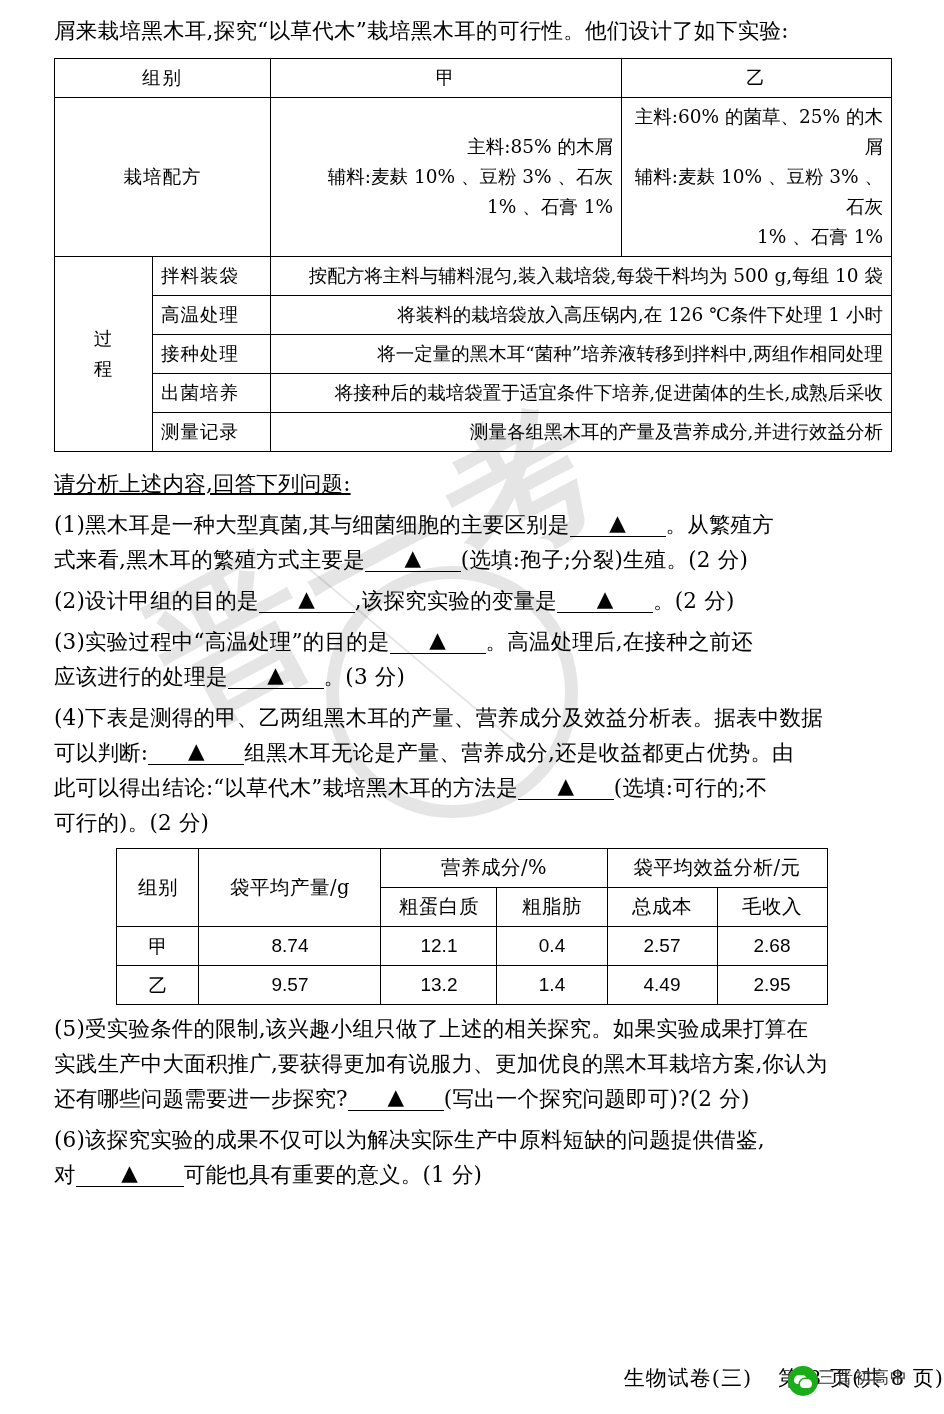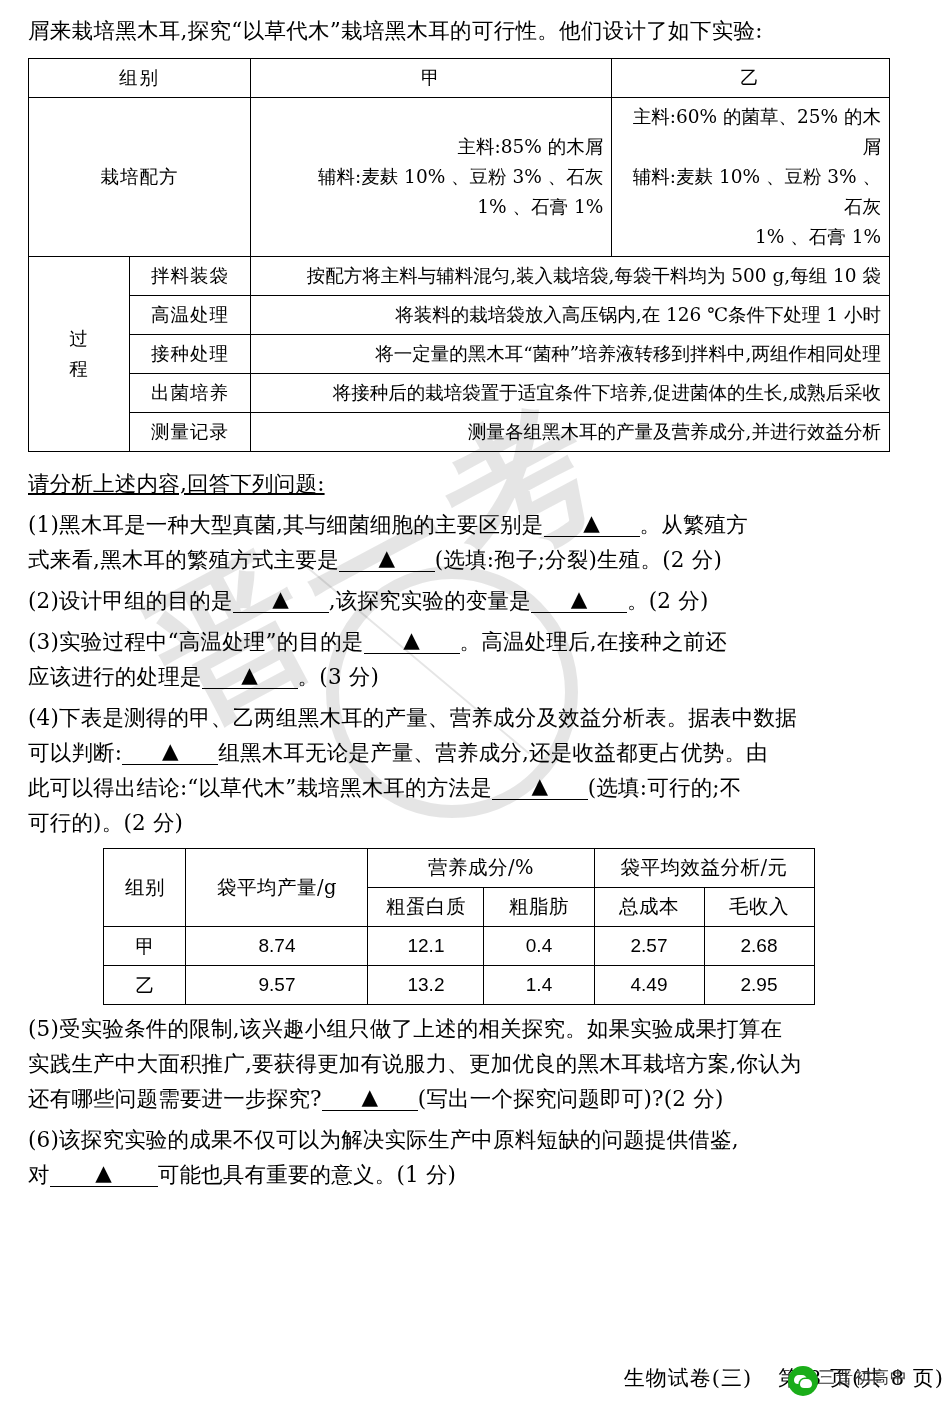--- a/index.html
+++ b/index.html
@@ -18,21 +18,21 @@
   .page {
     position: relative;
     width: 944px;
     height: 1414px;
     padding: 0;
     box-sizing: border-box;
   }
   .content {
     position: relative;
     z-index: 2;
-    padding: 14px 54px 0 28px;
+    padding: 14px 54px 0 54px;
     box-sizing: border-box;
   }
   .lead {
     font-size: 21.5px;
     line-height: 34px;
     letter-spacing: 0.3px;
     white-space: nowrap;
     margin: 0 0 10px 0;
   }
   
@@ -58,21 +58,20 @@
     letter-spacing: 2px;
   }
   .vlabel {
     font-size: 20px;
     letter-spacing: 1px;
     line-height: 28px;
   }
   .rowlabel {
     font-size: 19.5px;
     letter-spacing: 1px;
-    text-align: center;
     margin-left: 33px;
   }
   .recipe-line { display: block; }
   
   .q {
     font-size: 21.5px;
     line-height: 35px;
     letter-spacing: 0.2px;
     margin: 6px 0 0 0;
     text-align: justify;

